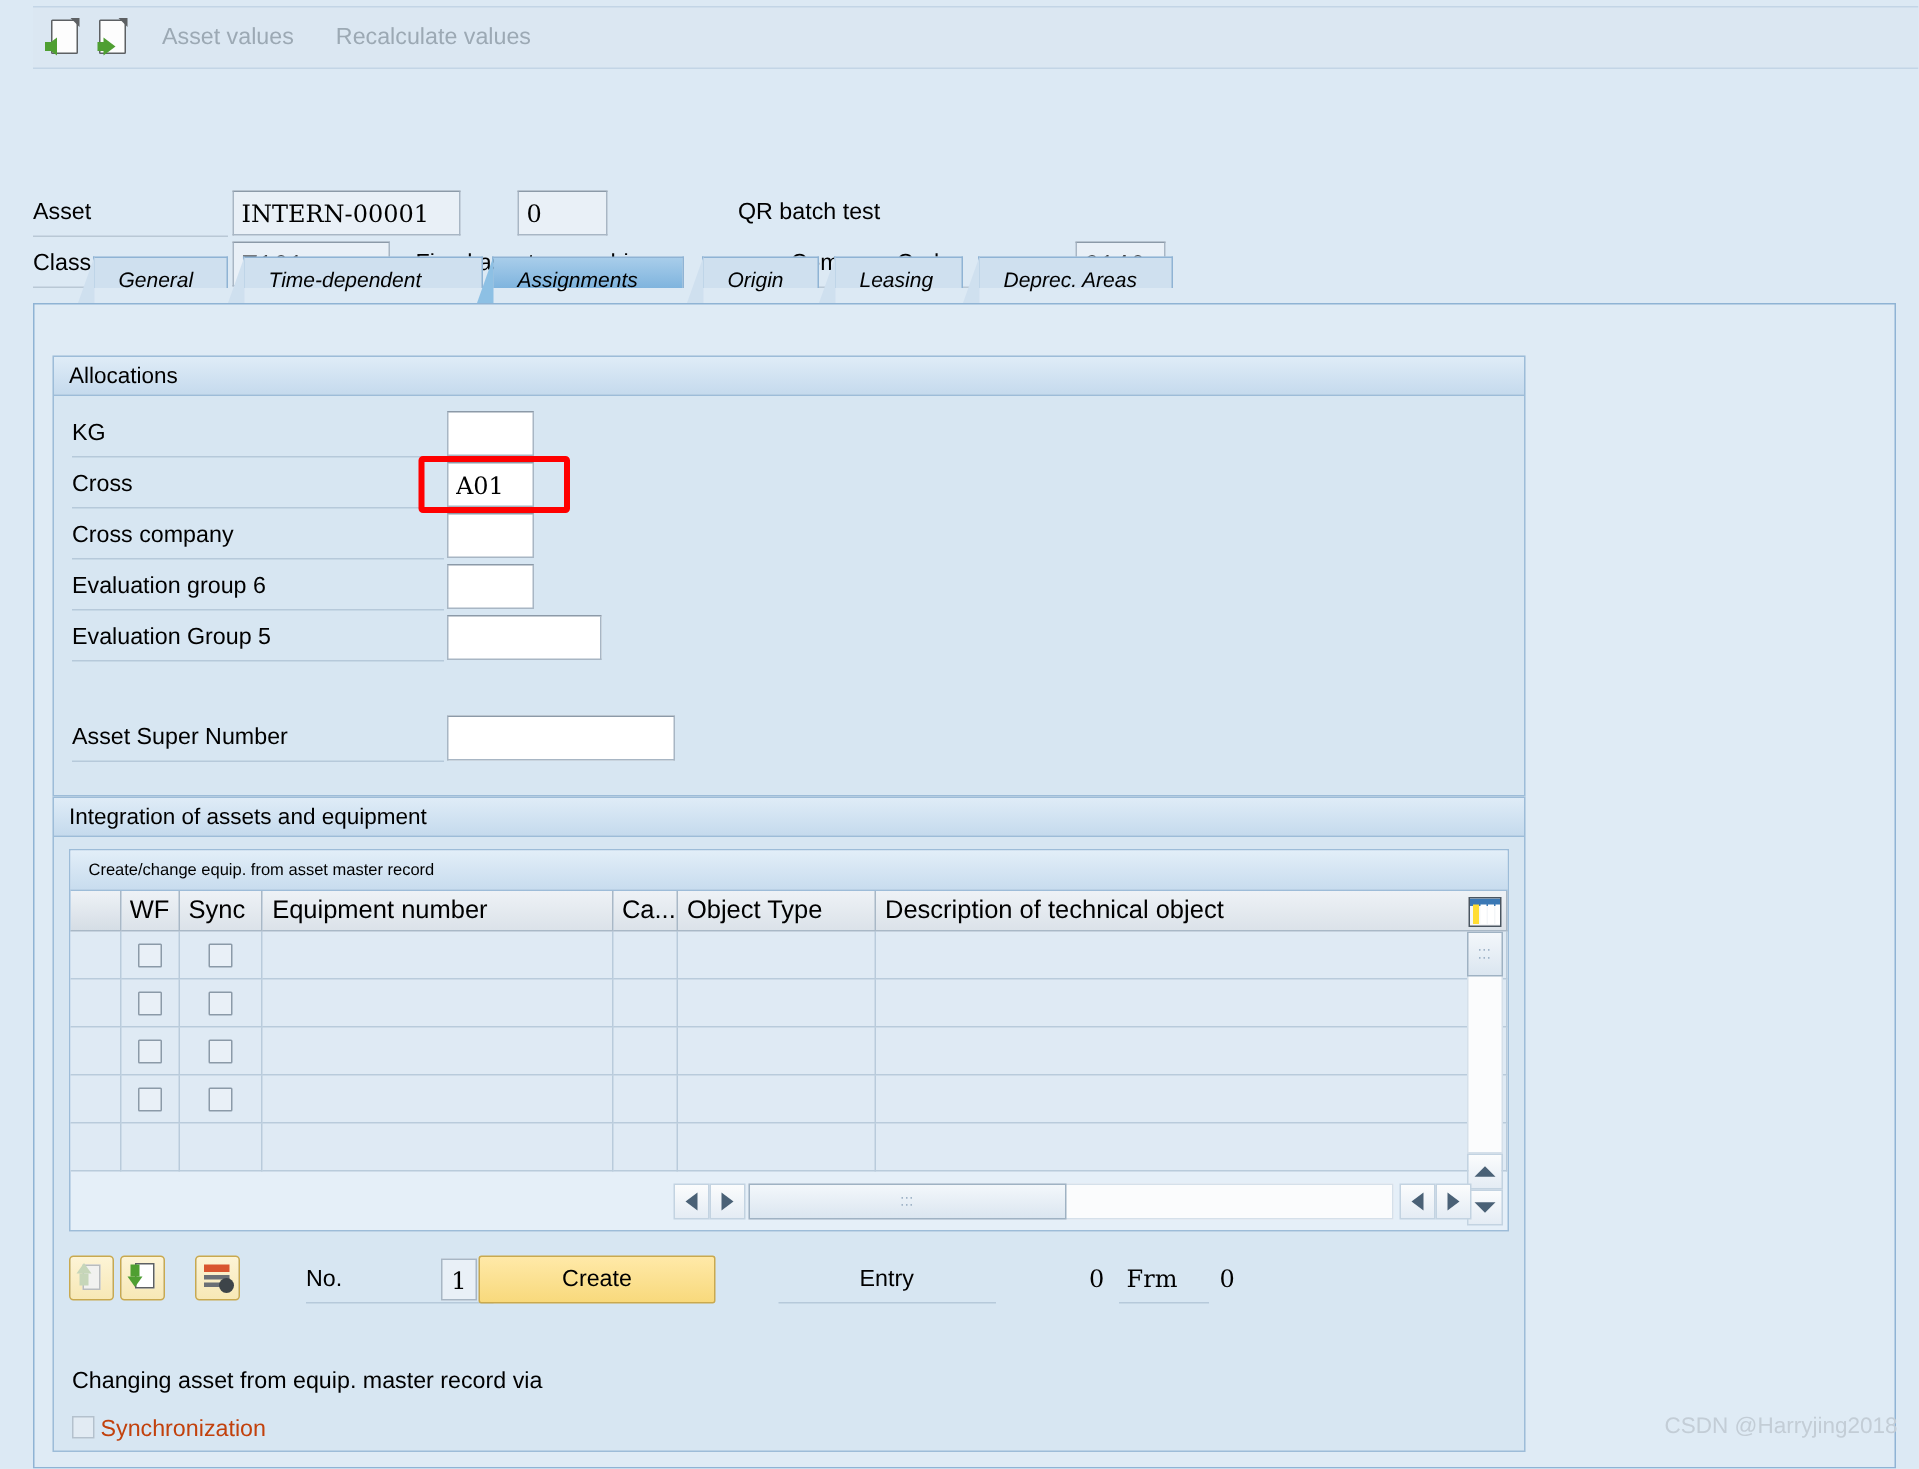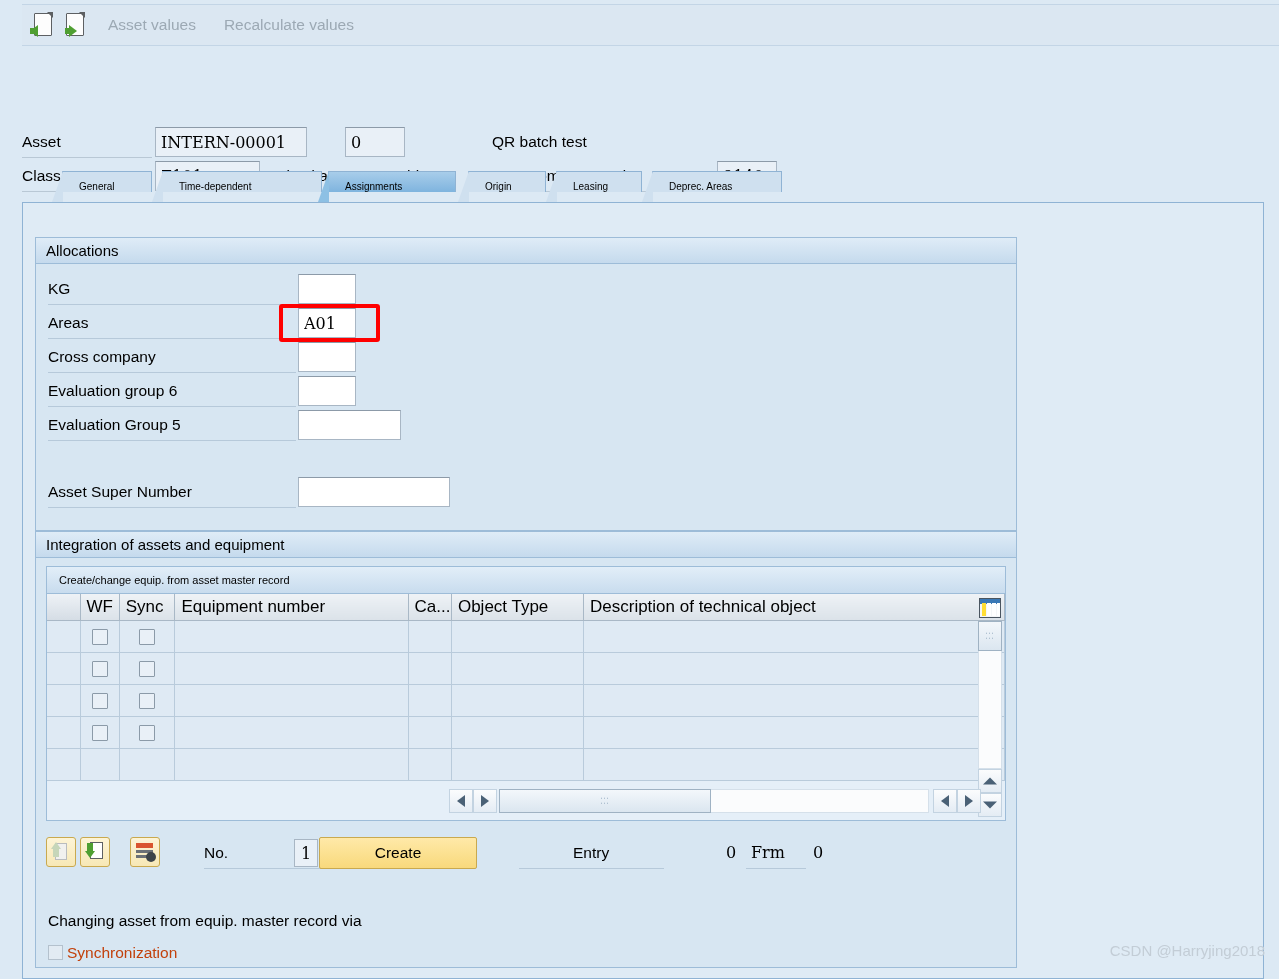--- a/index.html
+++ b/index.html
@@ -132,27 +132,28 @@
   }
   .tab {
     position: absolute;
     top: 0;
     height: 21px;
     box-sizing: border-box;
     background: #cfe0ef;
     border: 1px solid #8fb3d4;
     border-bottom: none;
     border-radius: 0;
-    font-size: 10px;
+    font-size: 14px;
     color: #000;
     line-height: 29px;
     padding-left: 16px;
     padding-right: 12px;
     cursor: pointer;
     white-space: nowrap;
+    font-style: italic;
     -webkit-transform: skewX(0deg);
   }
   .tab::before {
     content: "";
     position: absolute;
     left: -11px; top: -1px;
     width: 0; height: 0;
     border-bottom: 31px solid #cfe0ef;
     border-left: 11px solid transparent;
   }
@@ -458,21 +459,21 @@
 
 <div id="content-panel">
 
   <div class="group-box" style="left:12px; top:34px; width:982px; height:294px;">
     <div class="group-title">Allocations</div>
 
     <span class="field-label" style="left:12px; top:42px;">KG</span>
     <div class="field-rule" style="left:12px; top:66px; width:248px;"></div>
     <input class="in in-white" style="left: 262px; top: 36px; width: 58px; height: 30px;" value="">
 
-    <span class="field-label" style="left:12px; top:76px;">Areas</span>
+    <span class="field-label" style="left:12px; top:76px;">Cross</span>
     <div class="field-rule" style="left:12px; top:100px; width:248px;"></div>
     <input class="in in-white" style="left: 262px; top: 70px; width: 58px; height: 30px;" value="A01">
     <div id="source-highlight" style="left:243px; top:66px; width:101px; height:38px;"></div>
 
     <span class="field-label" style="left:12px; top:110px;">Cross company</span>
     <div class="field-rule" style="left:12px; top:134px; width:248px;"></div>
     <input class="in in-white" style="left: 262px; top: 104px; width: 58px; height: 30px;" value="">
 
     <span class="field-label" style="left:12px; top:144px;">Evaluation group 6</span>
     <div class="field-rule" style="left:12px; top:168px; width:248px;"></div>

